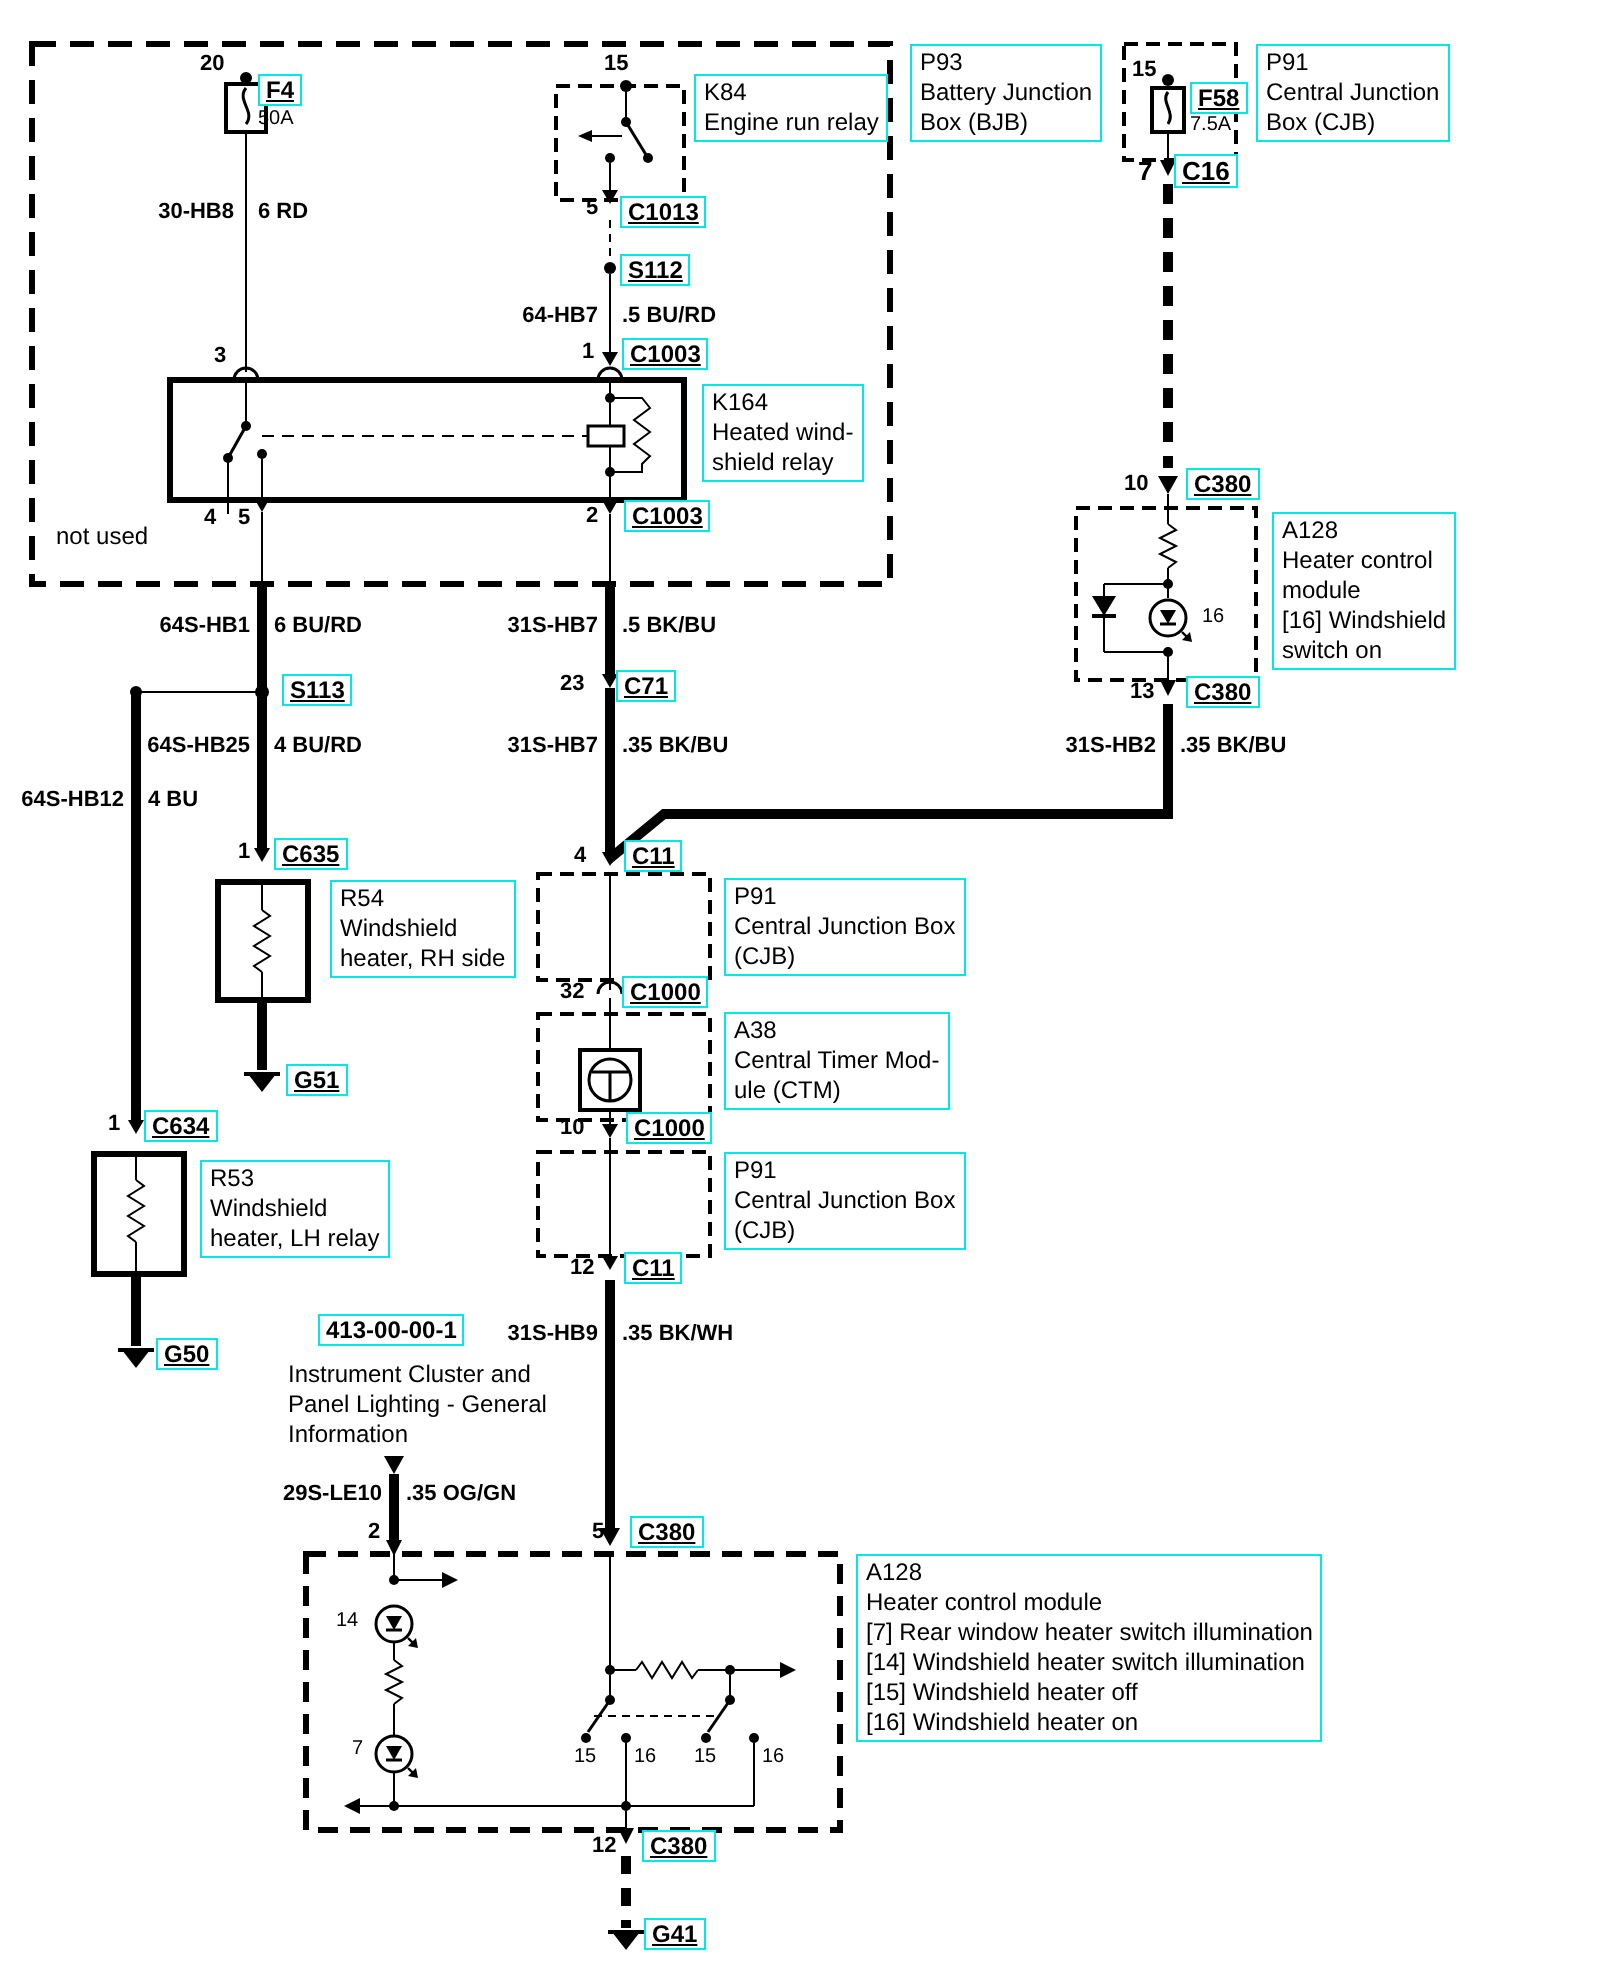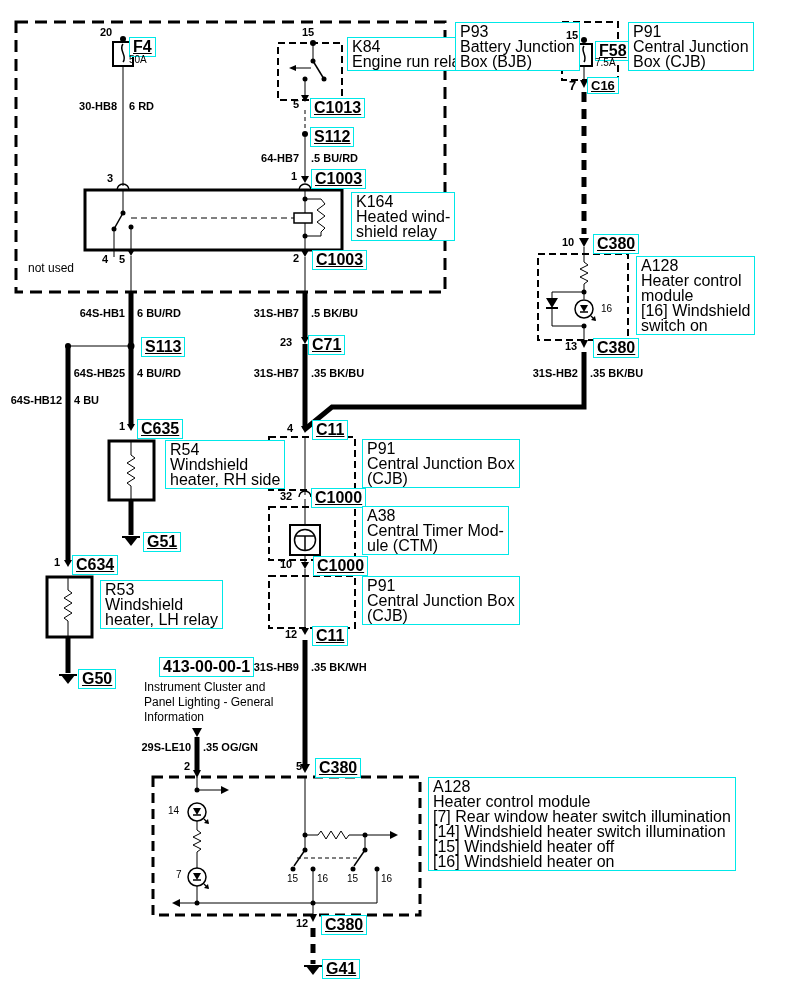--- a/index.html
+++ b/index.html
@@ -5,24 +5,24 @@
   html,body{margin:0;padding:0;background:#fff;}
   #stage{position:relative;width:799px;height:993px;background:#fff;
          font-family:"Liberation Sans","DejaVu Sans",sans-serif;overflow:hidden;}
   #wires{position:absolute;left:0;top:0;}
   .pin{position:absolute;font-weight:bold;font-size:11px;color:#000;white-space:nowrap;}
   .pin13{position:absolute;font-weight:bold;font-size:13px;color:#000;white-space:nowrap;}
   .wlabel{position:absolute;font-weight:bold;font-size:11px;color:#000;white-space:nowrap;}
   .plain{position:absolute;font-weight:normal;font-size:12px;color:#000;white-space:nowrap;line-height:15px;}
   .plain11{position:absolute;font-weight:normal;font-size:10px;color:#000;white-space:nowrap;}
   .clink{position:absolute;border:1px solid #00e8e8;background:#fff;padding:0 3px;
-         font-weight:bold;font-size:16px;color:#000;text-decoration:underline;white-space:nowrap;}
+         font-weight:bold;font-size:12px;color:#000;text-decoration:underline;white-space:nowrap;}
   .clink.big{font-size:13px;}
   .cbox{position:absolute;border:1px solid #00e8e8;background:#fff;padding:1px 4px;
-        font-size:16px;color:#000;line-height:15px;white-space:nowrap;}
+        font-size:12px;color:#000;line-height:15px;white-space:nowrap;}
 </style>
 </head>
 <body>
 
 <div id="stage">
 
 <svg id="wires" width="799" height="993" viewBox="0 0 799 993" stroke="#000" fill="none">
   <defs>
     <g id="lamp">
       <circle r="9" fill="none" stroke="#000" stroke-width="1.5"></circle>

